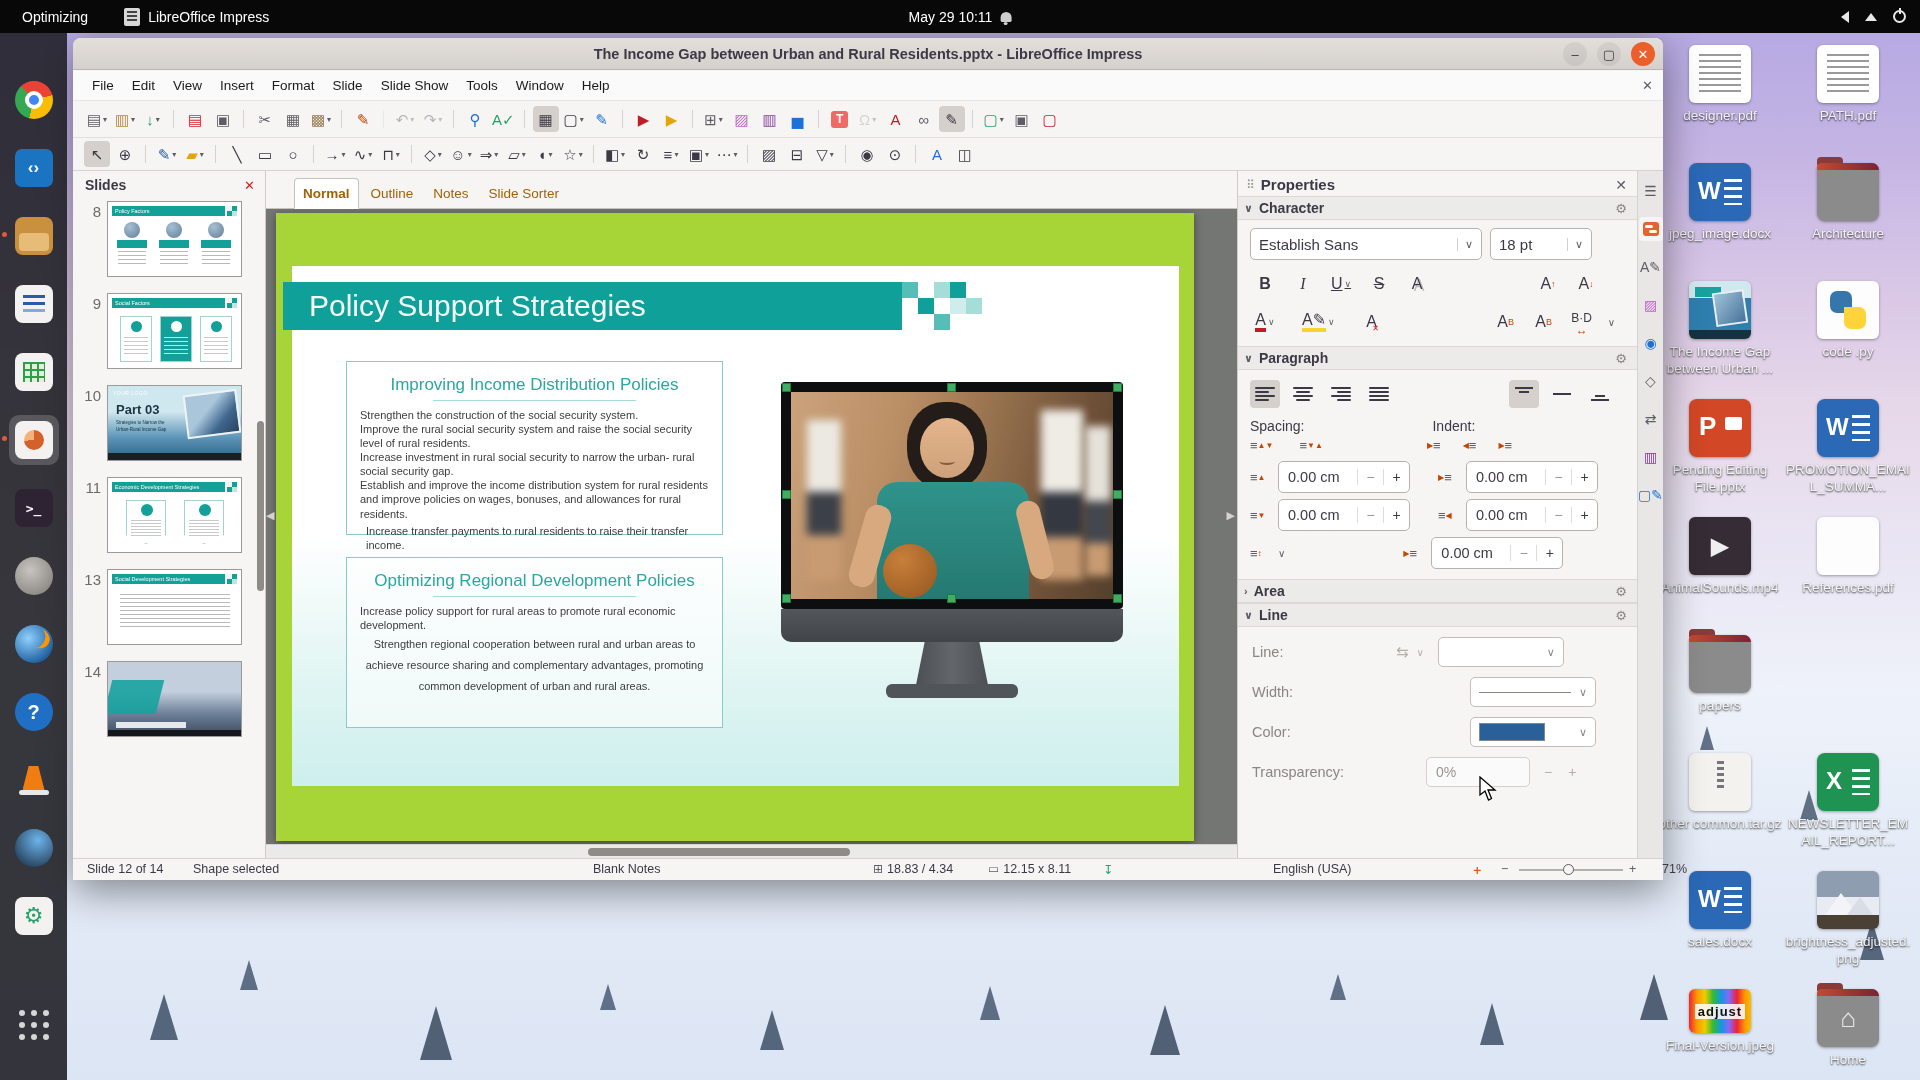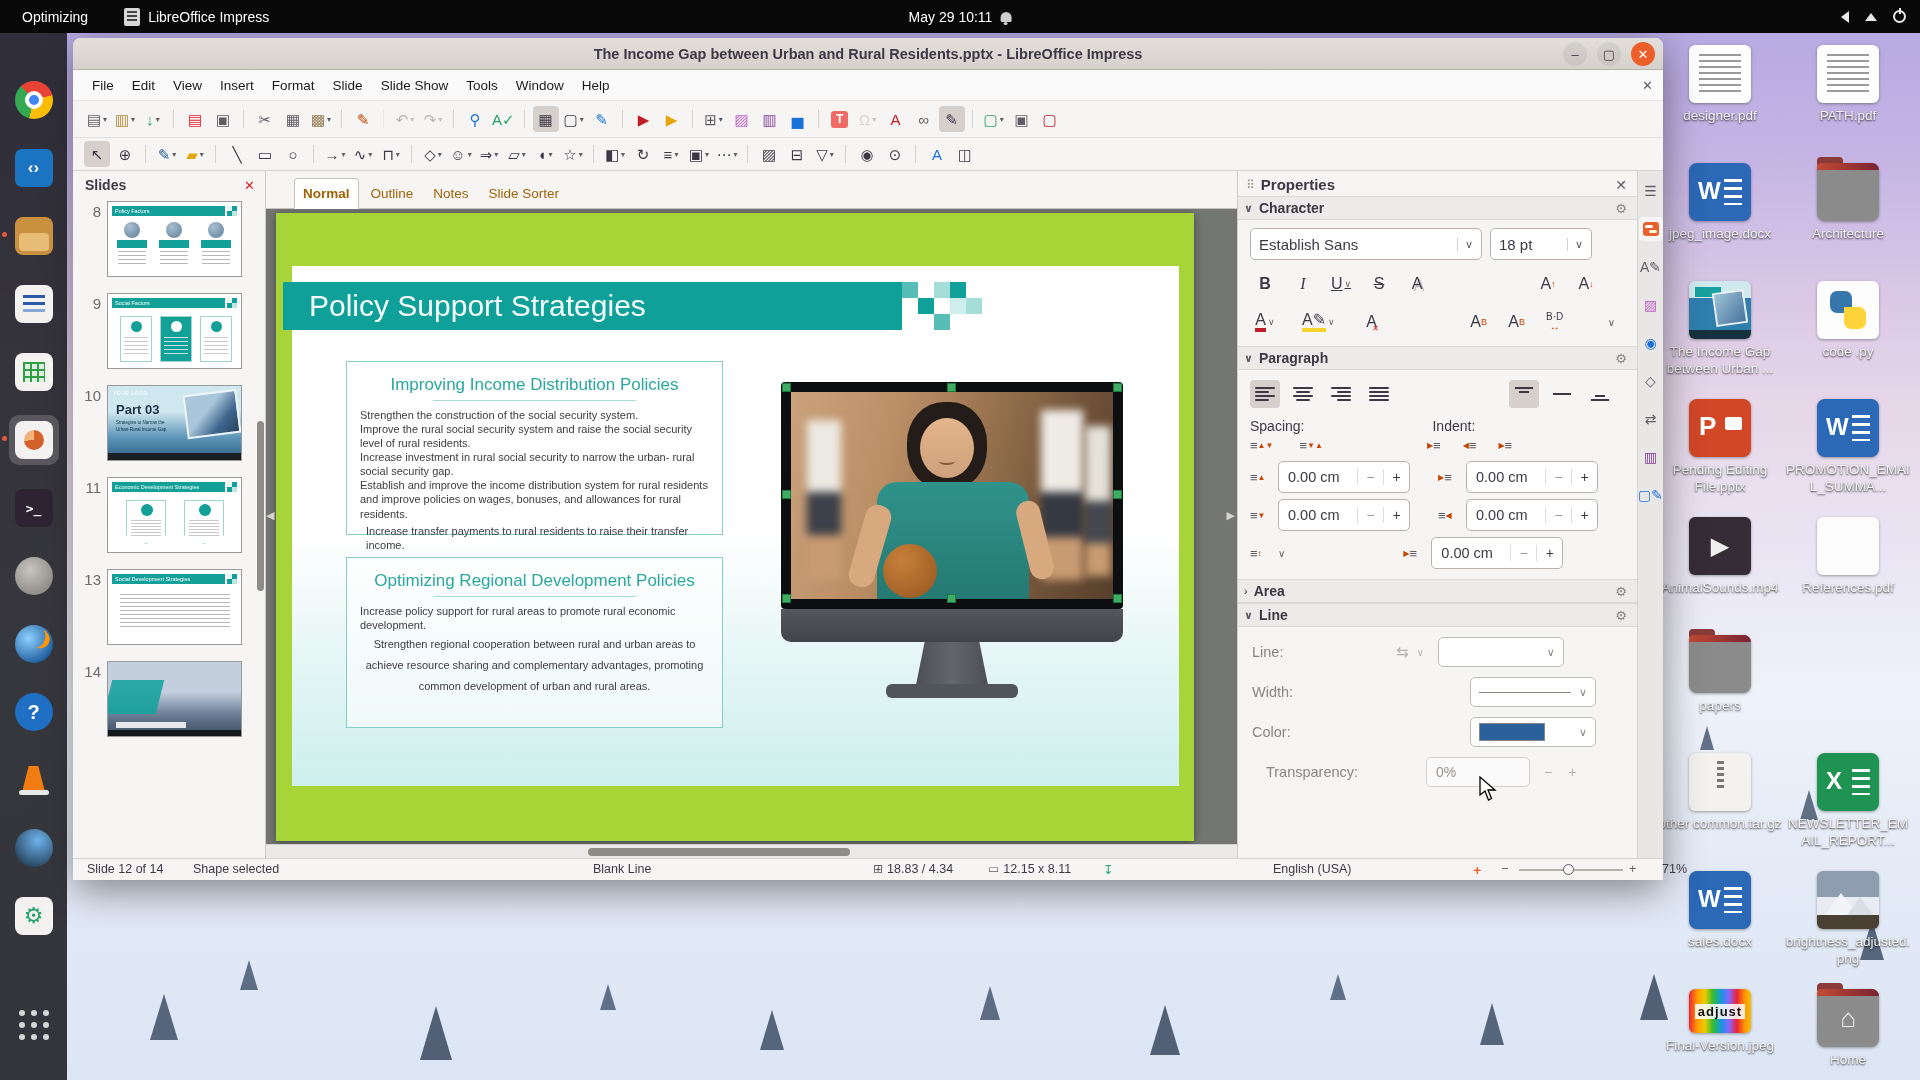--- a/index.html
+++ b/index.html
@@ -986,21 +986,21 @@
             </span>
           <span class="chbtn" style="margin-left:14px;">
               <span class="hl-a">A✎</span>
               <span class="mini-dd">∨</span>
             </span>
           <span class="chbtn" style="margin-left:14px;">
               <span class="nf-a">A</span>
             </span>
           <span class="chbtn grp-gap">A<sup>B</sup></span>
           <span class="chbtn">A<sub>B</sub></span>
-          <span class="chbtn" style="margin-right:30px;font-size:10px;flex-direction:column;line-height:1;">B·D<span style="color:#c64600;">↔</span></span>
+          <span class="chbtn" style="margin-right:3px;font-size:12px;flex-direction:column;line-height:1;justify-content:flex-end;">B·D<span style="color:#c64600;">↔</span></span>
           <span class="mini-dd" style="color:#5e5c64;font-size:10px;margin-right:10px;">∨</span>
         </div>
 
         <div class="sec-hd" style="margin-top:8px;">
           <span class="chev">∨</span>
           <span>Paragraph</span>
           <span class="gear">⚙</span>
         </div>
         <div class="pp-row" style="padding-top:10px;">
           <span class="al-btn a-left on">
@@ -1119,21 +1119,21 @@
           </div>
         </div>
         <div class="line-row">
           <span class="llbl">Color:</span>
           <div class="wcombo" style="width:126px;margin-left:130px;">
             <span class="swatch"></span>
             <span class="cdd">∨</span>
           </div>
         </div>
         <div class="line-row">
-          <span class="llbl" style="width:120px;text-align:center;">Transparency:</span>
+          <span class="llbl" style="width:120px;">Transparency:</span>
           <div class="tr-field" style="margin-left:54px;">
             <span>0%</span>
           </div>
           <span class="sbtn" style="color:#b5b0aa;margin-left:14px;">−</span>
           <span class="sbtn" style="color:#b5b0aa;margin-left:16px;">+</span>
         </div>
       </div>
 
       <div class="sidetabs">
         <span class="stab">☰</span>
@@ -1146,21 +1146,21 @@
         <span class="stab">◇</span>
         <span class="stab">⇄</span>
         <span class="stab animation">▥</span>
         <span class="stab master">▢✎</span>
       </div>
     </div>
 
     <div class="statusbar">
       <span class="st" style="left:14px;">Slide 12 of 14</span>
       <span class="st" style="left:120px;">Shape selected</span>
-      <span class="st" style="left:520px;">Blank Line</span>
+      <span class="st" style="left:520px;">Blank Notes</span>
       <span class="st" style="left:800px;"><span class="st-ic">⊞</span><span>18.83 / 4.34</span></span>
       <span class="st" style="left:915px;"><span class="st-ic">▭</span><span>12.15 x 8.11</span></span>
       <span class="st" style="left:1030px;color:#26a269;">↧</span>
       <span class="st" style="left:1200px;">English (USA)</span>
       <span class="st" style="left:1398px;color:#e8581c;font-weight:bold;">＋</span>
       <span class="st" style="left:1428px;color:#5e5c64;">−</span>
       <div class="zoom-track"></div>
       <div class="zoom-thumb"></div>
       <span class="st" style="left:1556px;color:#5e5c64;">+</span>
       <span class="st" style="left:1580px;margin-left:9px;">71%</span>

